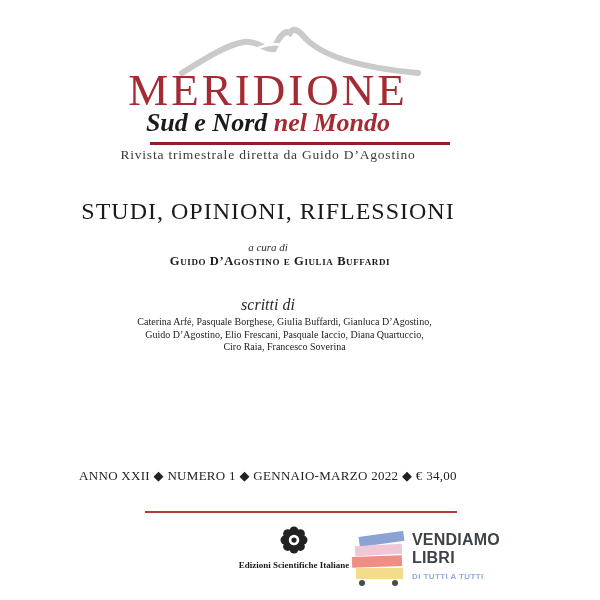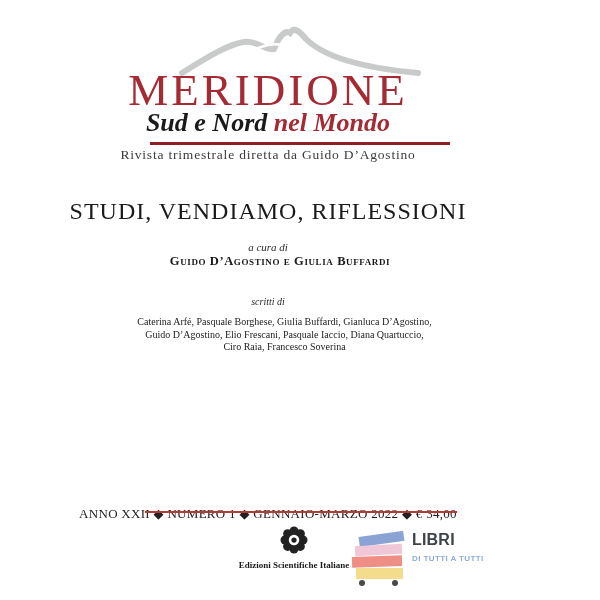--- a/index.html
+++ b/index.html
@@ -55,27 +55,27 @@
   .edited-by { top: 241px; font-size: 11px; font-style: italic; color: #2a2a2a; }
   .editors {
     top: 254px;
     font-size: 12.5px;
     font-variant: small-caps;
     font-weight: 600;
     letter-spacing: 0.6px;
     white-space: nowrap;
     margin-left: 24px;
   }
-  .written-by { top: 296px; font-size: 10px; font-style: italic; color: #2a2a2a; }
+  .written-by { top: 296px; font-size: 16px; font-style: italic; color: #2a2a2a; }
   .contributors { top: 316px; font-size: 10px; line-height: 12.5px; color: #222; padding-left: 33px; }
   .contributors div { white-space: nowrap; }
 
   
   .issue-line {
-    top: 506px;
+    top: 468px;
     font-size: 13px;
     letter-spacing: 0.3px;
     color: #222222;
     white-space: nowrap;
   }
   .issue-rule {
     position: absolute; left: 145px; top: 511px;
     width: 312px; height: 2px; background: #b23b35;
   }
 
@@ -128,21 +128,21 @@
 
   <div class="center masthead-sub">
     <span class="black">Sud e Nord</span>
     <span class="red">nel Mondo</span>
   </div>
 
   <div class="masthead-rule"></div>
 
   <div class="center tagline">Rivista trimestrale diretta da Guido D’Agostino</div>
 
-  <div class="center main-title">STUDI, VENDIAMO, RIFLESSIONI</div>
+  <div class="center main-title">STUDI, OPINIONI, RIFLESSIONI</div>
 
   <div class="center edited-by">a cura di</div>
   <div class="center editors">Guido D’Agostino e Giulia Buffardi</div>
 
   <div class="center written-by">scritti di</div>
   <div class="center contributors">
     <div>Caterina Arfé, Pasquale Borghese, Giulia Buffardi, Gianluca D’Agostino,</div>
     <div>Guido D’Agostino, Elio Frescani, Pasquale Iaccio, Diana Quartuccio,</div>
     <div>Ciro Raia, Francesco Soverina</div>
   </div>
@@ -172,18 +172,19 @@
   <div class="bookseller">
     <svg class="bookstack" viewBox="0 0 58 56">
       <rect x="9" y="3" width="45" height="10" fill="#8ba3d4" transform="rotate(-8 31 8)"></rect>
       <rect x="5" y="14" width="47" height="10" fill="#f0c7d6" transform="rotate(-3 28 19)"></rect>
       <rect x="2" y="25" width="50" height="11" fill="#ee8e85" transform="rotate(-2 27 30)"></rect>
       <rect x="6" y="37" width="47" height="11" fill="#f3dd8d"></rect>
       <circle cx="12" cy="52" r="3" fill="#4a4a4a"></circle>
       <circle cx="45" cy="52" r="3" fill="#4a4a4a"></circle>
     </svg>
     <div class="bookseller-text">
+      <div class="bookseller-line">VENDIAMO</div>
       <div class="bookseller-line">LIBRI</div>
       <div class="bookseller-tag">DI TUTTI A TUTTI</div>
     </div>
   </div>
 
 </div>
 
 </body></html>

